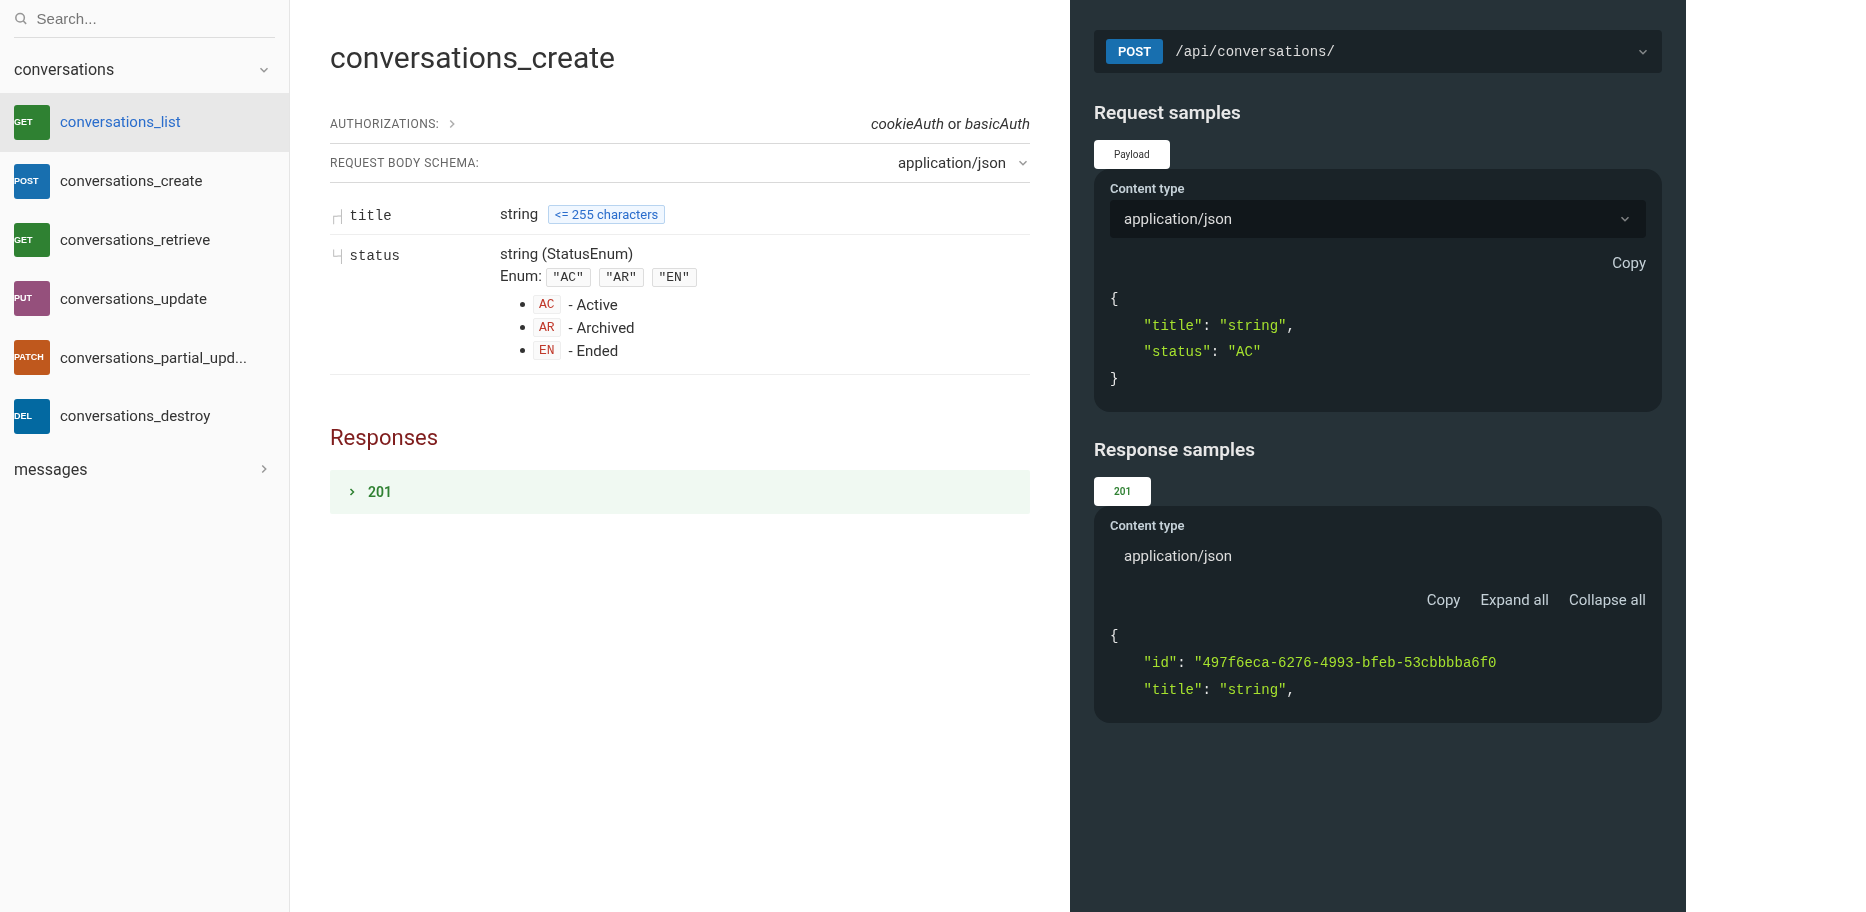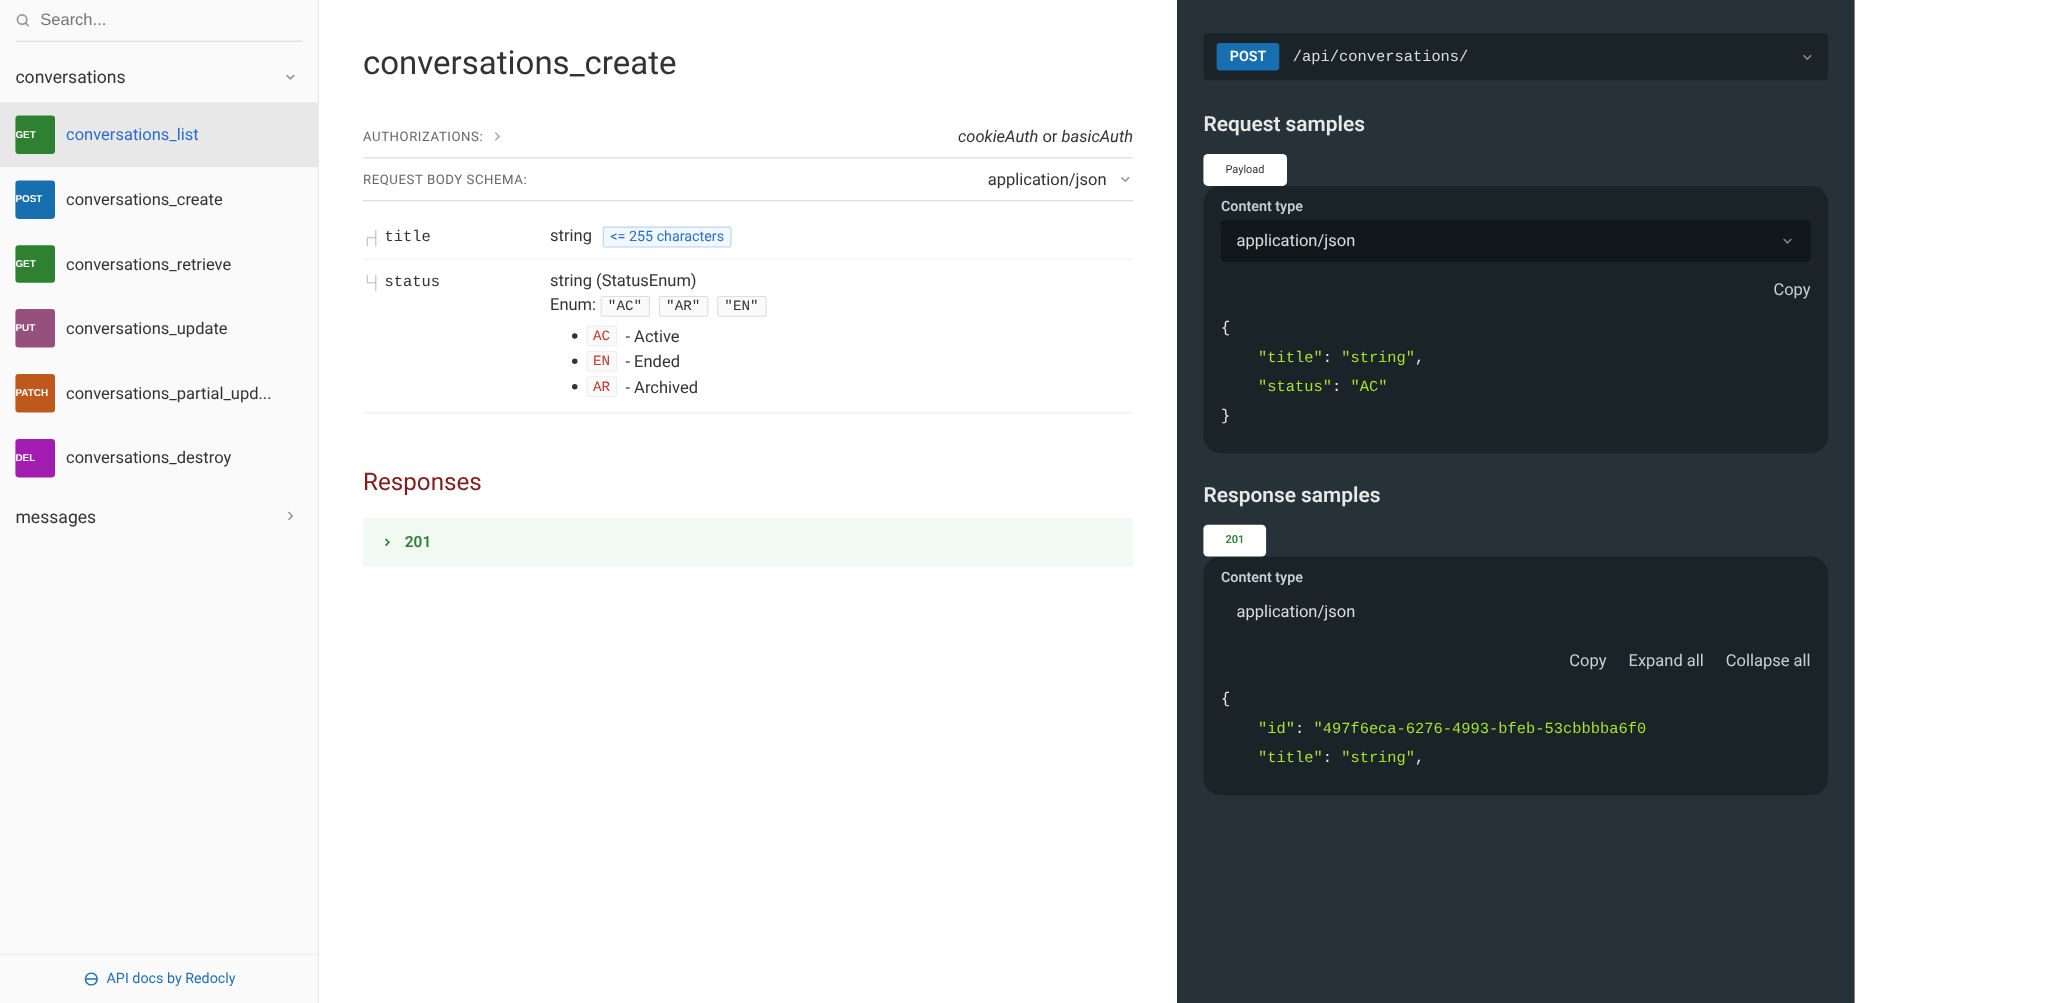--- a/index.html
+++ b/index.html
@@ -10,21 +10,21 @@
 .search-icon{width:16px;height:16px;opacity:0.6}
 .search-underline{height:1px;background:#ddd;margin:0 14px 8px}
 .nav-group{display:flex;justify-content:space-between;align-items:center;padding:14px 18px 14px 14px;cursor:pointer;font-size:16px;color:#333}
 .nav-item{display:flex;align-items:center;gap:10px;padding:12px 14px;cursor:pointer;font-size:15px;color:#333}
 .nav-item.active{background:#e8e8e8;color:#2a6dcc}
 .badge{display:inline-block;font-size:9px;font-weight:700;color:#fff;padding:12px 0;border-radius:3px;text-align:left;min-width:36px;line-height:1.2;font-family:sans-serif}
 .badge.get{background:#2f8132}
 .badge.post{background:#186faf}
 .badge.put{background:#95507c}
 .badge.patch{background:#bf581d}
-.badge.del{background:#a21caf}
+.badge.del{background:#0369a1}
 .chevron{width:14px;height:14px;opacity:0.6}
 .footer{margin-top:auto;padding:14px;display:flex;align-items:center;justify-content:center;gap:6px;font-size:13px;color:#1f6fb3;border-top:1px solid #eee}
 .main{width:780px;padding:40px 40px 0 40px;overflow-y:auto}
 .h1{font-size:30px;font-weight:400;color:#333;margin-bottom:30px}
 .section-row{display:flex;align-items:center;gap:10px;border-bottom:1px solid #d9d9d9;padding:10px 0}
 .section-label{font-size:12px;letter-spacing:0.5px;color:#666;display:flex;align-items:center;gap:6px}
 .auth-text{font-size:15px;color:#333}
 .auth-text i{font-style:italic}
 .schema-table{margin-top:12px}
 .schema-row{display:flex;align-items:flex-start;border-bottom:1px solid #eee;padding:10px 0}
@@ -104,27 +104,20 @@
     <span>conversations_destroy</span>
   </div>
 
   <div class="nav-group">
     <span>messages</span>
     <svg class="chevron" viewBox="0 0 24 24" fill="none" stroke="#555" stroke-width="2.5">
         <polyline points="9 6 15 12 9 18"></polyline>
       </svg>
   </div>
 
-  <div class="footer">
-    <svg width="16" height="16" viewBox="0 0 24 24" fill="none" stroke="#1f6fb3" stroke-width="2">
-        <circle cx="12" cy="12" r="8"></circle>
-        <path d="M4 12h16"></path>
-      </svg>
-    <span>API docs by Redocly</span>
-  </div>
 </div>
 
 <div class="main">
   <div class="h1">conversations_create</div>
 
   <div class="section-row">
     <span class="section-label">
       <span>AUTHORIZATIONS:</span>
       <svg class="chevron" viewBox="0 0 24 24" fill="none" stroke="#777" stroke-width="2.5">
           <polyline points="9 6 15 12 9 18"></polyline>
@@ -172,27 +165,27 @@
           <span class="enum-box">"EN"</span>
         </div>
         <div class="enum-list">
           <div class="enum-bullet">
               <span class="dot"></span>
               <span class="code-inline">AC</span>
               <span>- Active</span>
             </div>
           <div class="enum-bullet">
               <span class="dot"></span>
-              <span class="code-inline">EN</span>
-              <span>- Ended</span>
+              <span class="code-inline">AR</span>
+              <span>- Archived</span>
             </div>
           <div class="enum-bullet">
               <span class="dot"></span>
-              <span class="code-inline">AR</span>
-              <span>- Archived</span>
+              <span class="code-inline">EN</span>
+              <span>- Ended</span>
             </div>
         </div>
       </div>
     </div>
   </div>
 
   <div class="h2">Responses</div>
   <div class="response-box">
     <svg class="chev" viewBox="0 0 24 24" fill="none" stroke="#2f8132" stroke-width="3">
         <polyline points="9 6 15 12 9 18"></polyline>

